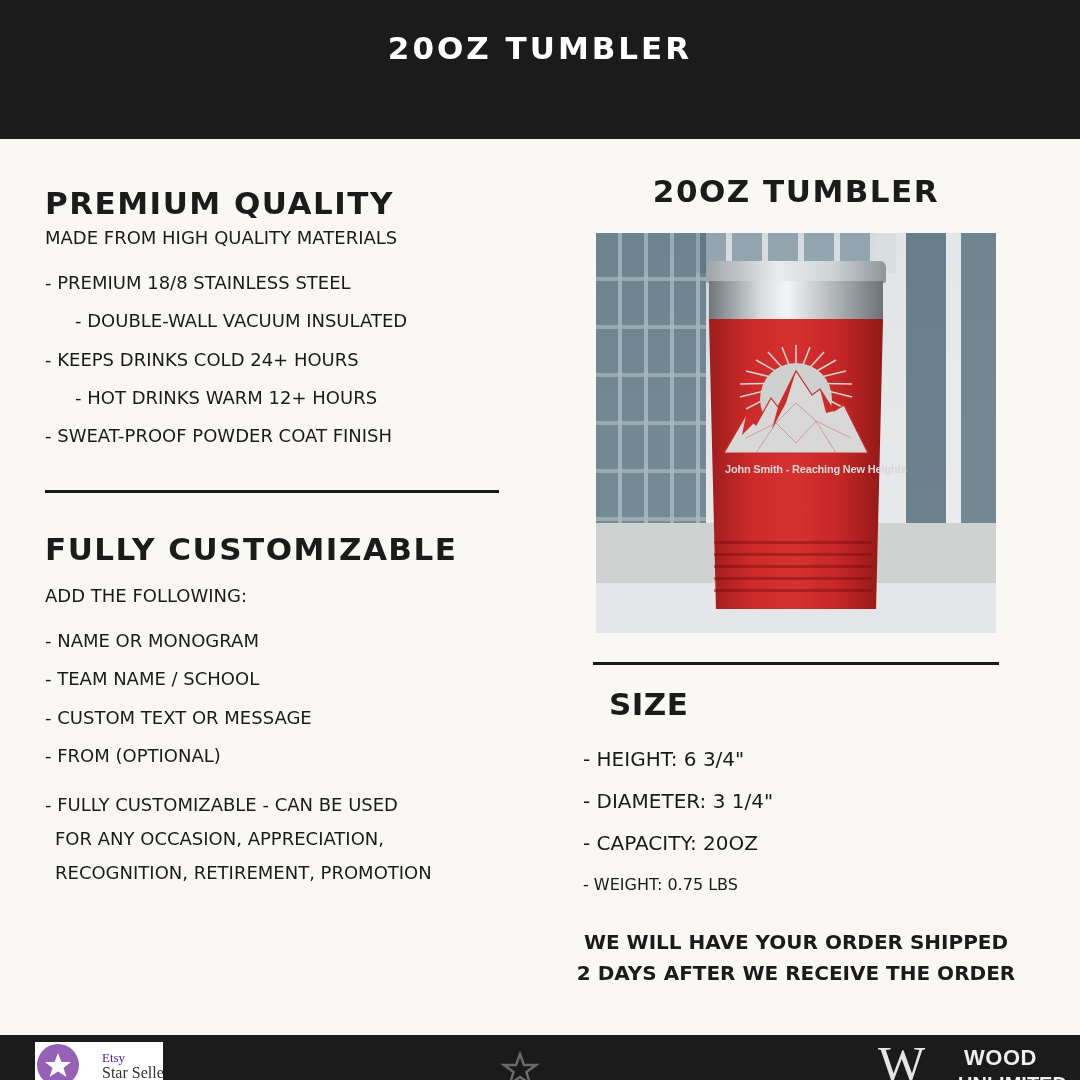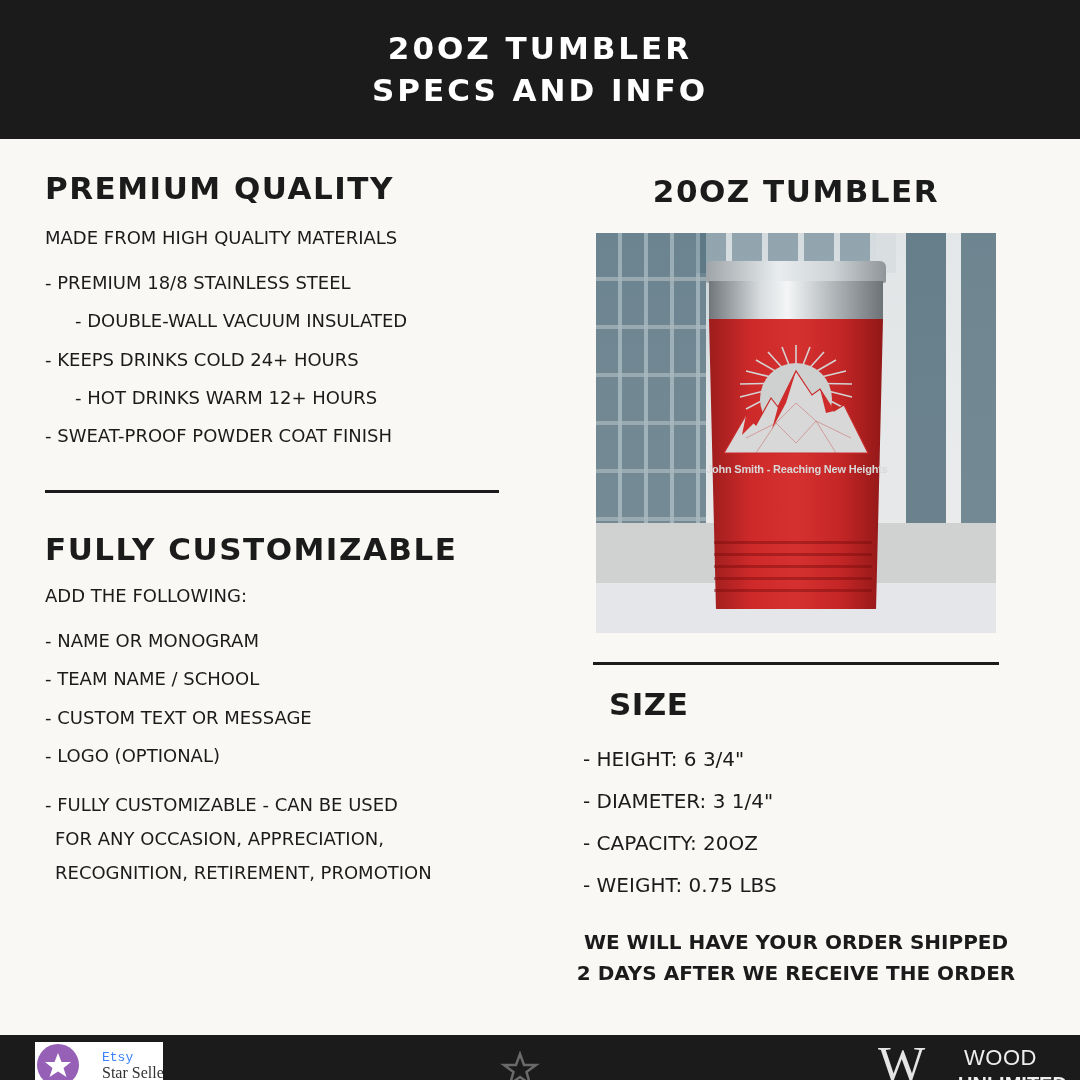--- a/index.html
+++ b/index.html
@@ -34,57 +34,56 @@
   .tumbler { position: absolute; left: 110px; top: 20px; width: 180px; height: 360px; }
   .lid { position: absolute; left: 0; top: 8px; width: 180px; height: 22px; border-radius: 6px 6px 2px 2px;
     background: linear-gradient(90deg, #9ea4a8, #e8ecee 40%, #cfd4d7 70%, #8f9599); }
   .rim { position: absolute; left: 3px; top: 28px; width: 174px; height: 40px;
     background: linear-gradient(90deg, #70767a, #d9dde0 30%, #f3f5f6 45%, #b5babd 70%, #6c7276); }
   .body-cup { position: absolute; left: 3px; top: 66px; width: 174px; height: 290px;
     background: linear-gradient(90deg, #9e1d1d 0%, #cf2a2a 25%, #d63131 50%, #c52626 75%, #921818 100%);
     border-radius: 0 0 8px 8px; clip-path: polygon(0 0, 100% 0, 96% 100%, 4% 100%); }
   .ring { position: absolute; left: 8px; width: 158px; height: 3px; background: rgba(120,10,10,.45); }
   .engrave-text { position: absolute; left: 0; top: 210px; width: 180px; text-align: left; color: #d8d8d8;
-    font-size: 11px; font-weight: bold; font-family: "Liberation Sans", sans-serif; letter-spacing: -.2px; white-space: nowrap; }
+    font-size: 11px; font-weight: bold; font-family: "Liberation Sans", sans-serif; letter-spacing: -.2px; white-space: nowrap; padding-left: 19px; }
 
   .bottom-bar { position: absolute; left: 0; top: 1035px; width: 1080px; height: 45px; background: #1b1b1b; }
   .etsy-badge { position: absolute; left: 35px; top: 7px; width: 128px; height: 40px; background: #fff; overflow: hidden; }
   .etsy-seal { position: absolute; left: 2px; top: 2px; width: 42px; height: 42px; border-radius: 50%; background: #9560b6; }
-  .etsy-name { position: absolute; left: 67px; top: 8px; font-family: Liberation Mono, monospace; color: #3b82f6; font-size: 13px; }
+  .etsy-name { position: absolute; left: 67px; top: 8px; font-family: Liberation Serif, serif; color: #4c1d95; font-size: 13px; }
   .etsy-sub { position: absolute; left: 67px; top: 22px; font-family: "Liberation Serif", serif; color: #333; font-size: 16px; white-space: nowrap; }
   .star-center { position: absolute; left: 500px; top: 16px; width: 40px; height: 34px; }
   .wood-logo { position: absolute; left: 878px; top: 8px; width: 180px; height: 40px; }
   .wood-w { position: absolute; left: 0; top: -4px; font-family: "Liberation Serif", serif; font-size: 50px; color: #e5e5e5; line-height: 50px; }
-  .wood-name { position: absolute; left: 86px; top: 2px; font-family: "Liberation Sans", sans-serif; font-weight: normal; color: #eeeeee; font-size: 22px; letter-spacing: .5px; }
+  .wood-name { position: absolute; left: 86px; top: 2px; font-family: "Liberation Sans", sans-serif; font-weight: bold; color: #eeeeee; font-size: 22px; letter-spacing: .5px; }
   .wood-sub { position: absolute; left: 80px; top: 30px; font-family: "Liberation Sans", sans-serif; font-weight: bold; color: #eeeeee; font-size: 20px; white-space: nowrap; }
 </style>
 </head>
 <body>
 
 <div class="top-banner">
   <div class="banner-line l1">20OZ TUMBLER</div>
-  <div class="banner-line l2">SPECS AND INFO</div>
 </div>
 
-<div class="h-big" style="left:45px;top:170px;text-align:right;">PREMIUM QUALITY</div>
+<div class="h-big" style="left:45px;top:185px;text-align:right;">PREMIUM QUALITY</div>
 <div class="txt" style="left:45px;top:227px;">MADE FROM HIGH QUALITY MATERIALS</div>
 <div class="txt" style="left:45px;top:272px;">- PREMIUM 18/8 STAINLESS STEEL</div>
 <div class="txt" style="left:75px;top:310px;">- DOUBLE-WALL VACUUM INSULATED</div>
 <div class="txt" style="left:45px;top:349px;">- KEEPS DRINKS COLD 24+ HOURS</div>
 <div class="txt" style="left:75px;top:387px;">- HOT DRINKS WARM 12+ HOURS</div>
 <div class="txt" style="left:45px;top:425px;">- SWEAT-PROOF POWDER COAT FINISH</div>
 
 <div class="divider" style="left:45px;top:490px;width:454px;"></div>
 
 <div class="h-big" style="left:45px;top:531px;">FULLY CUSTOMIZABLE</div>
 <div class="txt" style="left:45px;top:585px;">ADD THE FOLLOWING:</div>
 <div class="txt" style="left:45px;top:630px;">- NAME OR MONOGRAM</div>
 <div class="txt" style="left:45px;top:668px;">- TEAM NAME / SCHOOL</div>
 <div class="txt" style="left:45px;top:707px;text-align:right;">- CUSTOM TEXT OR MESSAGE</div>
-<div class="txt" style="left:45px;top:745px;">- LOGO (OPTIONAL)</div>
+<div class="txt" style="left:45px;top:745px;">- FROM (OPTIONAL)</div>
 <div class="txt" style="left:45px;top:794px;">- FULLY CUSTOMIZABLE - CAN BE USED</div>
 <div class="txt" style="left:55px;top:828px;">FOR ANY OCCASION, APPRECIATION,</div>
 <div class="txt" style="left:55px;top:862px;">RECOGNITION, RETIREMENT, PROMOTION</div>
 
 <div class="h-big" style="left:596px;top:173px;width:400px;text-align:center;">20OZ TUMBLER</div>
 
 <div class="photo">
   <div class="bld-top"></div>
   <div class="bld-l"></div>
   <div class="bld-l2"></div>
@@ -133,21 +132,21 @@
     <div class="engrave-text">John Smith - Reaching New Heights</div>
   </div>
 </div>
 
 <div class="divider" style="left:593px;top:662px;width:406px;"></div>
 
 <div class="h-big" style="left:583px;top:686px;letter-spacing:0.5px;margin-left:26px;">SIZE</div>
 <div class="txt" style="left:583px;top:748px;font-size:20px;">- HEIGHT: 6 3/4"</div>
 <div class="txt" style="left:583px;top:790px;font-size:20px;">- DIAMETER: 3 1/4"</div>
 <div class="txt" style="left:583px;top:832px;font-size:20px;">- CAPACITY: 20OZ</div>
-<div class="txt" style="left:583px;top:874px;font-size:20px;">- WEIGHT: 0.75 LBS</div>
+<div class="txt" style="left:583px;top:874px;font-size:16px;">- WEIGHT: 0.75 LBS</div>
 
 <div class="txt-b" style="left:560px;top:930px;width:472px;">WE WILL HAVE YOUR ORDER SHIPPED</div>
 <div class="txt-b" style="left:560px;top:961px;width:472px;">2 DAYS AFTER WE RECEIVE THE ORDER</div>
 
 <div class="bottom-bar">
   <div class="etsy-badge">
     <div class="etsy-seal">
       <svg width="42" height="42" viewBox="0 0 42 42">
         <polygon points="21,9 24.5,18 34,18 26.5,24 29.5,33 21,27.5 12.5,33 15.5,24 8,18 17.5,18" fill="#fff"></polygon>
       </svg>

